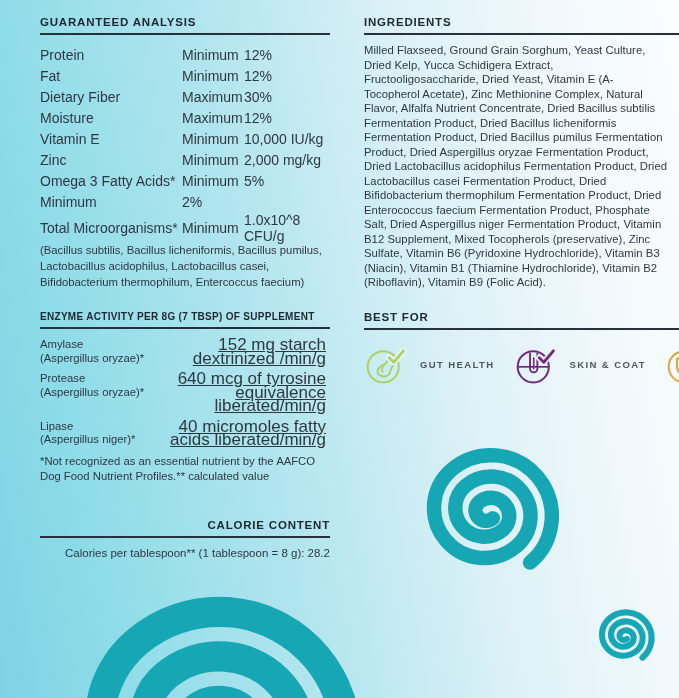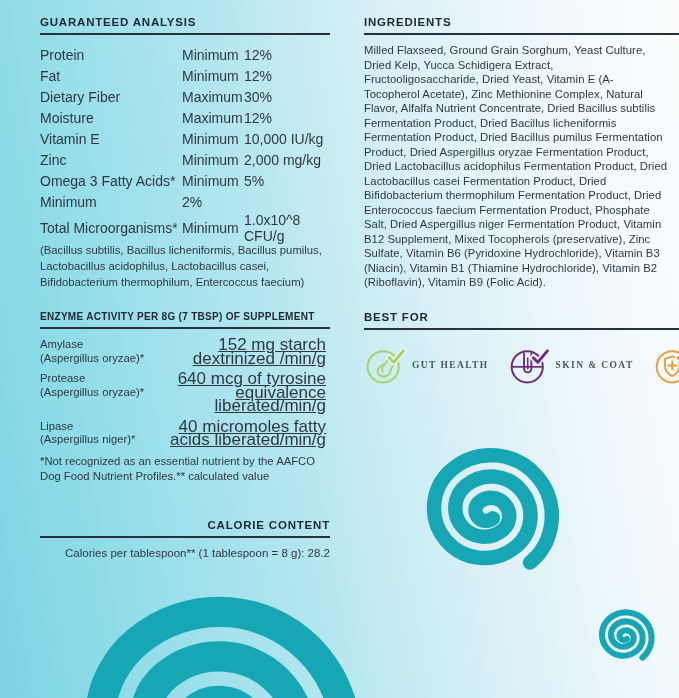--- a/index.html
+++ b/index.html
@@ -38,21 +38,21 @@
   .enz-right { width:168px; font-size:17px; line-height:13.5px; text-align:right;text-decoration:underline; }
   .footnote { margin-top:7px; font-size:11.3px; line-height:15.5px; }
 
   .cal-sec { margin-top:34px;text-align:right; }
   .cal-text { margin-top:9px; font-size:11.5px; }
 
   .ingredients-text { margin-top:8px; width:304px; font-size:11.3px; line-height:14.5px; letter-spacing:0.05px; }
 
   .best-sec { margin-top:21px; }
   .best-row { margin-top:13px; display:flex; align-items:center; gap:19px; }
-  .best-item { display:flex; align-items:center; gap:4px;font-family:Liberation Serif, serif; }
+  .best-item { display:flex; align-items:center; gap:12px; }
   .best-icon { width:44px; height:44px; display:block; flex:0 0 auto; }
   .best-icon svg { display:block; width:44px; height:44px; }
   .best-label {
     font-size:9.5px; font-weight:bold; letter-spacing:1.4px;
     color:var(--label,#4b565f); white-space:nowrap;
   }
 
   
   .spiral { position:absolute; z-index:1; color:var(--teal,#17a6b4); }
   .spiral svg { display:block; width:100%; height:100%; }

